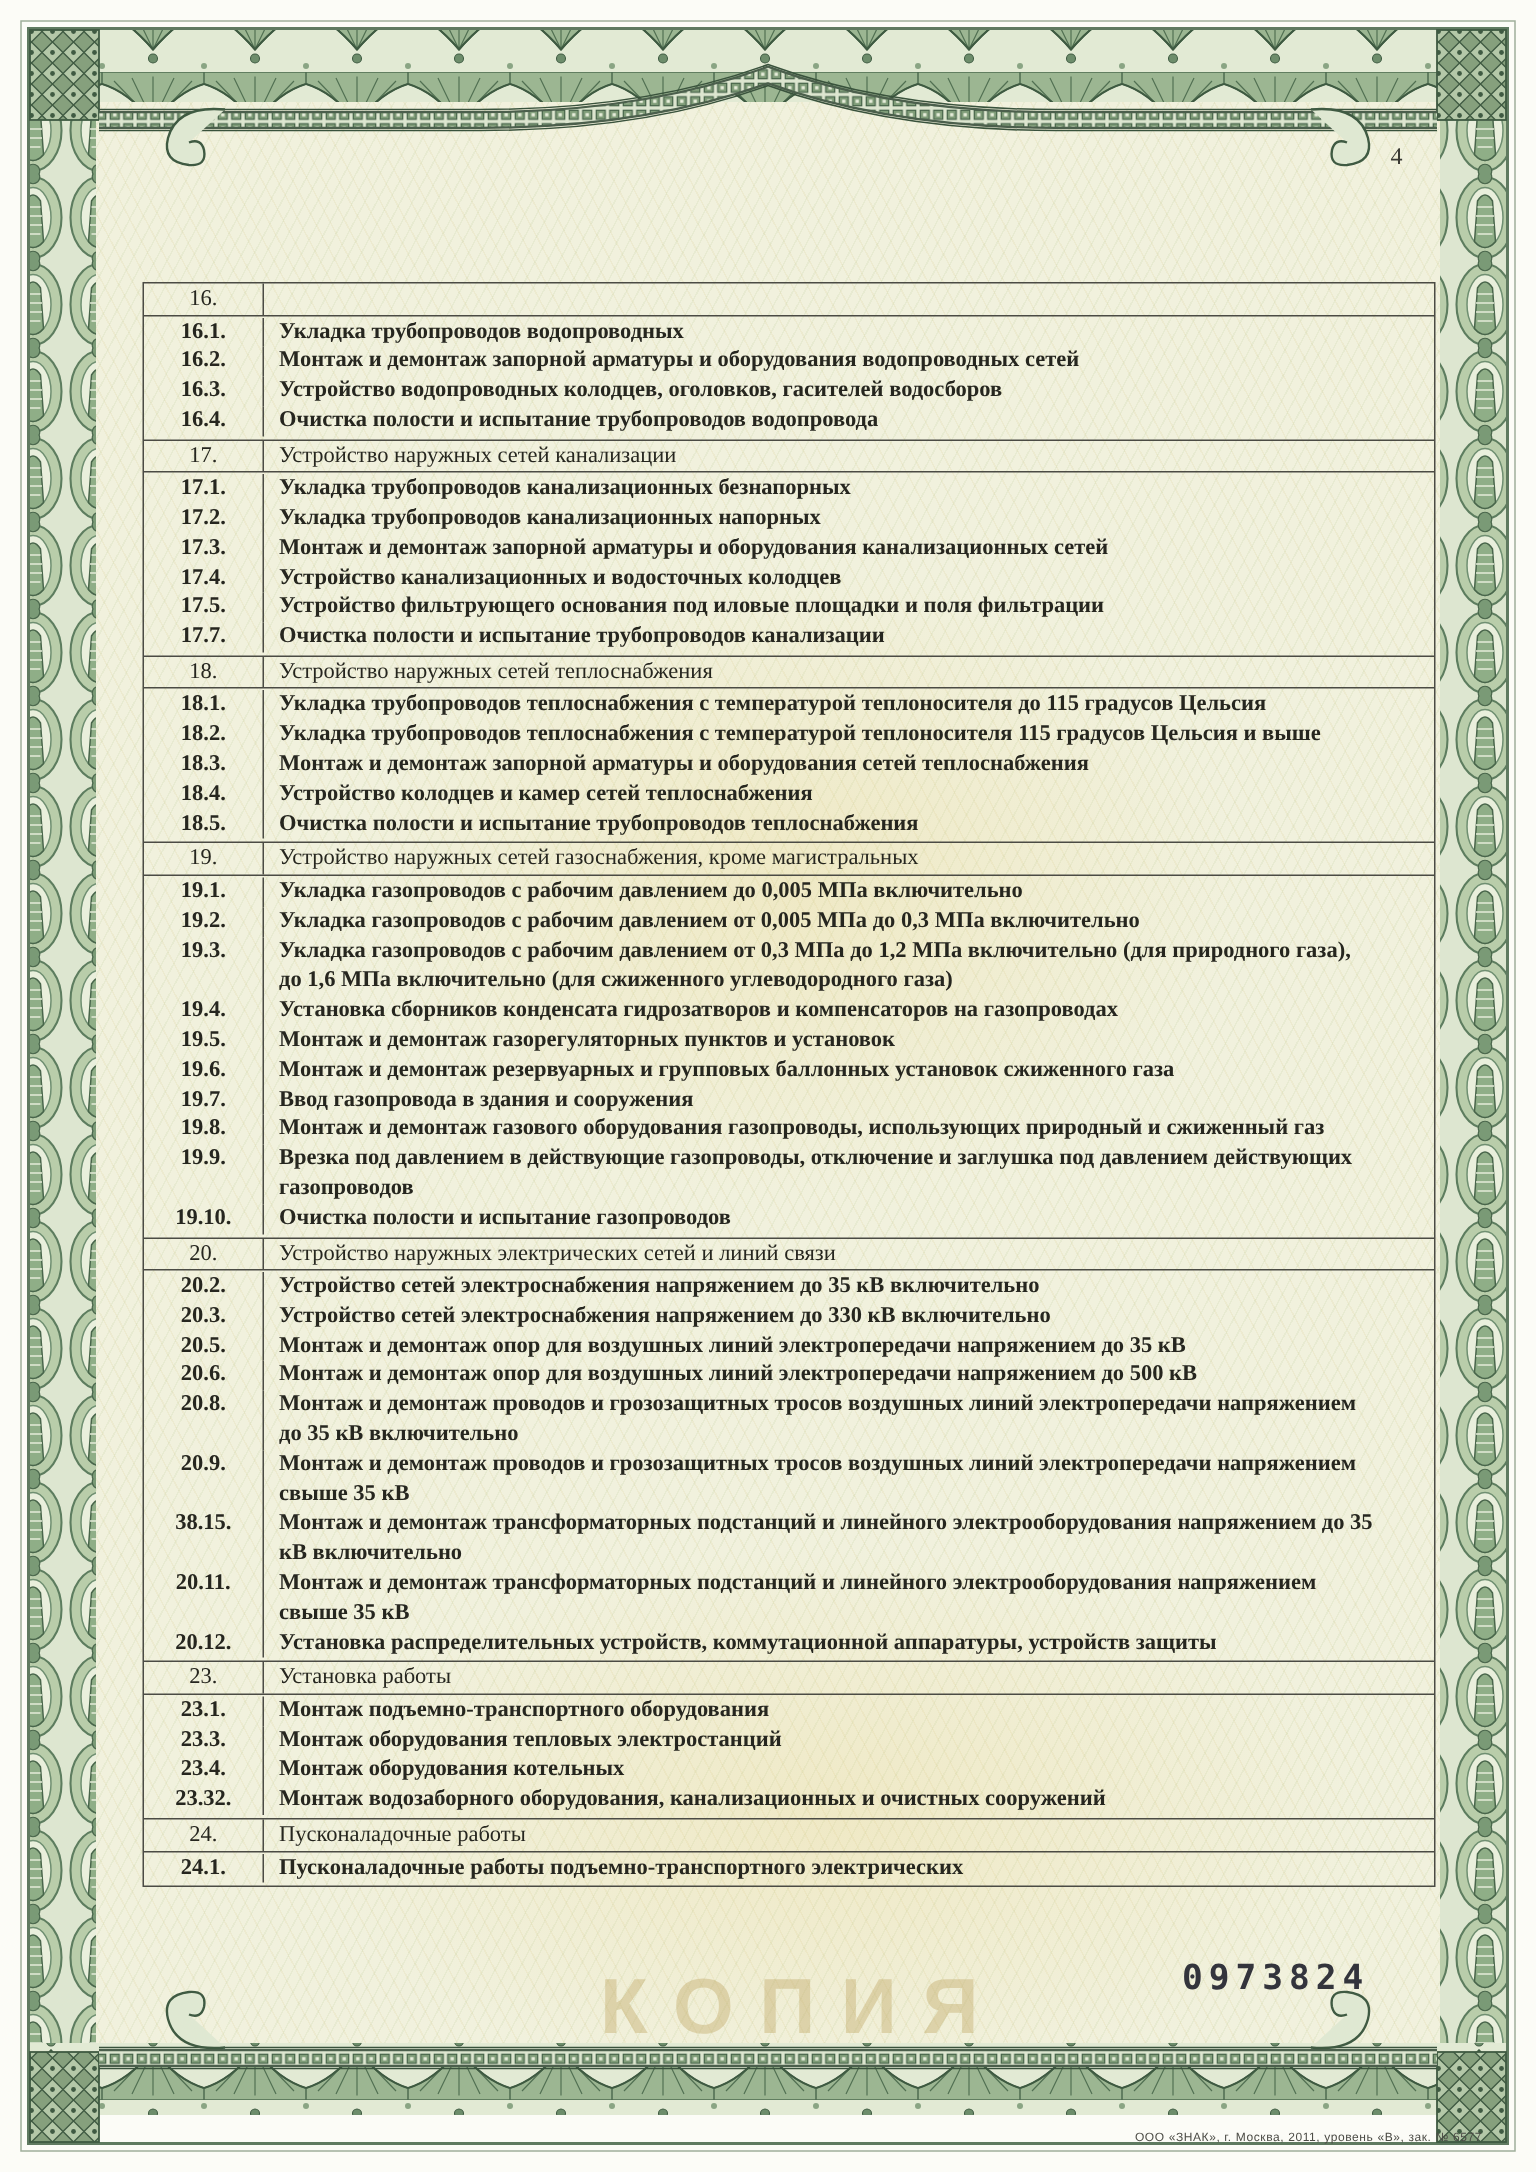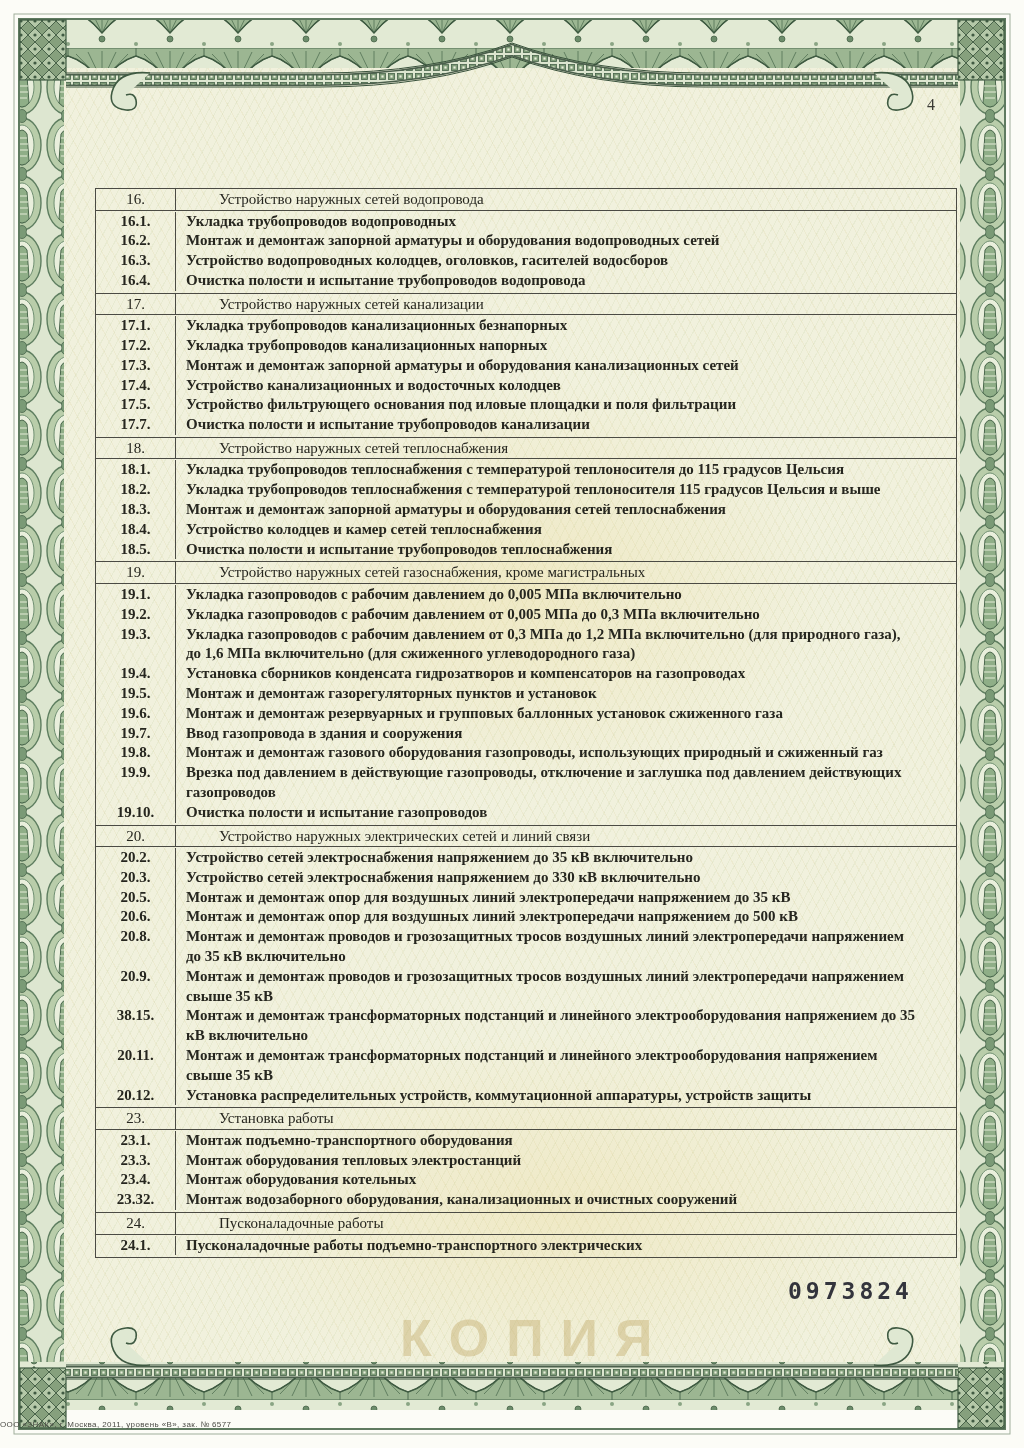--- a/index.html
+++ b/index.html
@@ -25,48 +25,47 @@
 
   
   .frame-svg { position:absolute; left:0; top:0; pointer-events:none; }
 
   
   .page-number {
     position:absolute; left:916px; top:96px; width:30px;
     font-size:16px; color:#3a3a34; text-align:center;
   }
   .serial {
-    position:absolute; left:788px; top:1278px;
+    position:absolute; left:788px; top:1306px;
     font-family:"DejaVu Sans Mono", monospace;
     font-weight:700; font-size:23px; letter-spacing:4px; color:#33343c;text-align:center;
   }
   .watermark {
     position:absolute; left:400px; top:1308px;
     font-family:Liberation Sans, sans-serif;
     font-weight:700; font-size:52px; letter-spacing:17px;
     color:rgba(193,170,104,0.42);
   }
   .printer-line {
     position:absolute; left:0; top:1420px; width:988px;
-    text-align:left; font-family:"Liberation Sans", sans-serif;
+    text-align:right; font-family:"Liberation Sans", sans-serif;
     font-size:8px; color:#4c4c46; letter-spacing:0.4px;
   }
 
   
   .works-table {
     position:absolute; left:95px; top:188px; width:862px;
     border:1.5px solid #4b4b44;
     font-size:15px;
   }
   .sec-header {
     display:flex;
     border-top:1.4px solid #4b4b44;
     border-bottom:1.4px solid #4b4b44;
     line-height:20.5px;
-    gap:33px;
   }
   .sec-header:first-child { border-top:none; }
   .sec-items { padding:1px 0 2px;font-weight:bold; }
   .item-row { display:flex; line-height:19.8px; }
   .num {
     flex:0 0 80px; width:80px;
     border-right:1.3px solid #4b4b44;
     text-align:center;
   }
   .txt { flex:1; padding:0 40px 0 10px; }
@@ -140,21 +139,20 @@
     <path d="M150 1365 Q118 1368 112 1346 Q108 1330 126 1328 Q138 1327 136 1338 Q134 1346 126 1343"></path>
     <path d="M874 1365 Q906 1368 912 1346 Q916 1330 898 1328 Q886 1327 888 1338 Q890 1346 898 1343"></path>
   </g>
 </svg>
 
 <div class="page-number">4</div>
 
 <div class="works-table">
     <div class="sec-header">
       <div class="num">16.</div>
-      <div class="txt">Устройство наружных сетей водопровода</div>
     </div>
     <div class="sec-items">
       <div class="item-row">
         <div class="num">16.1.</div>
         <div class="txt">Укладка трубопроводов водопроводных</div>
       </div>
       <div class="item-row">
         <div class="num">16.2.</div>
         <div class="txt">Монтаж и демонтаж запорной арматуры и оборудования водопроводных сетей</div>
       </div>

